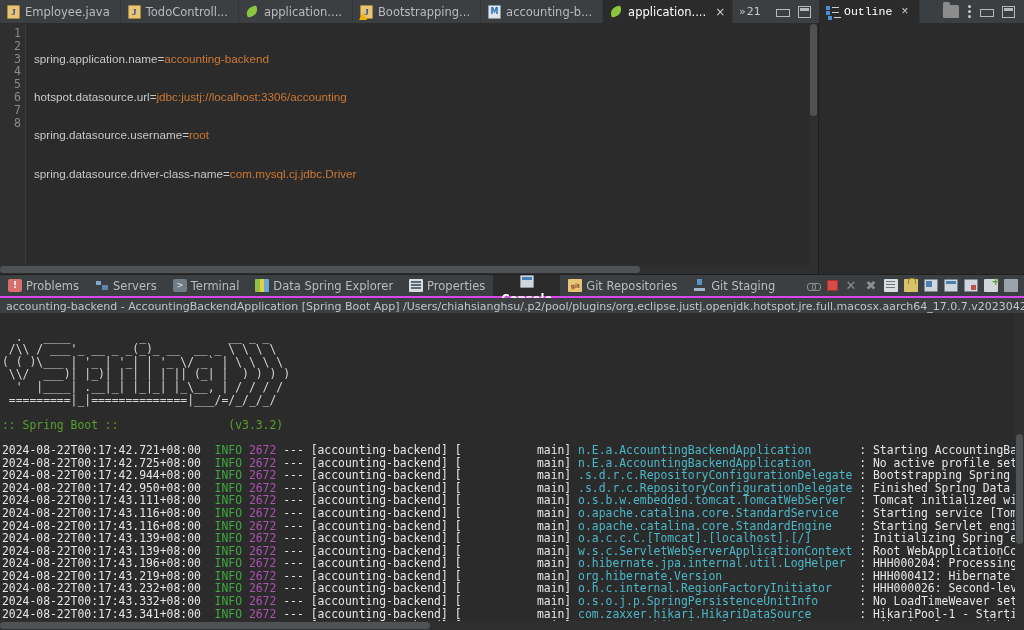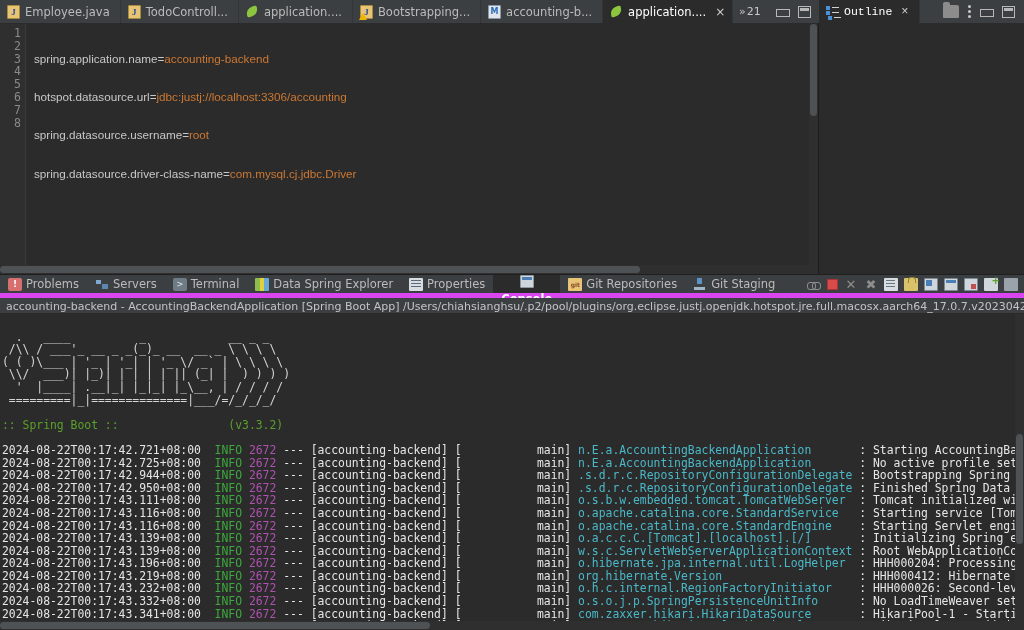--- a/index.html
+++ b/index.html
@@ -109,21 +109,21 @@
     position: absolute; right: 0; top: 0; width: 9px; height: 100%; background: #2f2f2f;
   }
   .editor-scrollbar-v i { position: absolute; top: 0; left: 1px; width: 7px; height: 92px; background: #4e5254; border-radius: 4px; display: block; }
   .editor-hscroll { height: 9px; background: #2f2f2f; position: relative; }
   .editor-hscroll i { position: absolute; left: 0; top: 1px; width: 640px; height: 7px; background: #4e5254; border-radius: 4px; display: block; }
   .outline-body { flex: 1; background: #2b2b2b; }
 
   
   .bottom { flex: 1; display: flex; flex-direction: column; min-height: 0; background: #2b2b2b; border-top: 1px solid #1f1f1f; }
   .bottom-tabbar {
-    height: 23px; display: flex; align-items: stretch; background: #3c3f41; border-bottom: 5px solid #d946ef;
+    height: 23px; display: flex; align-items: stretch; background: #3c3f41; border-bottom: 2px solid #d946ef;
   }
   .btab {
     display: flex; align-items: center; gap: 4px; padding: 0 8px;
     font-size: 11.5px; color: #bbbbbb; white-space: nowrap;
   }
   .btab.active { background: #2b2b2b; color: #ffffff; font-weight: bold; flex-direction: column; }
   .btab .tabclose { font-size: 12px; margin-left: 3px; font-weight: normal; }
   .bspacer { flex: 1; }
   .btools { display: flex; align-items: center; gap: 6px; padding: 0 6px; }
 

